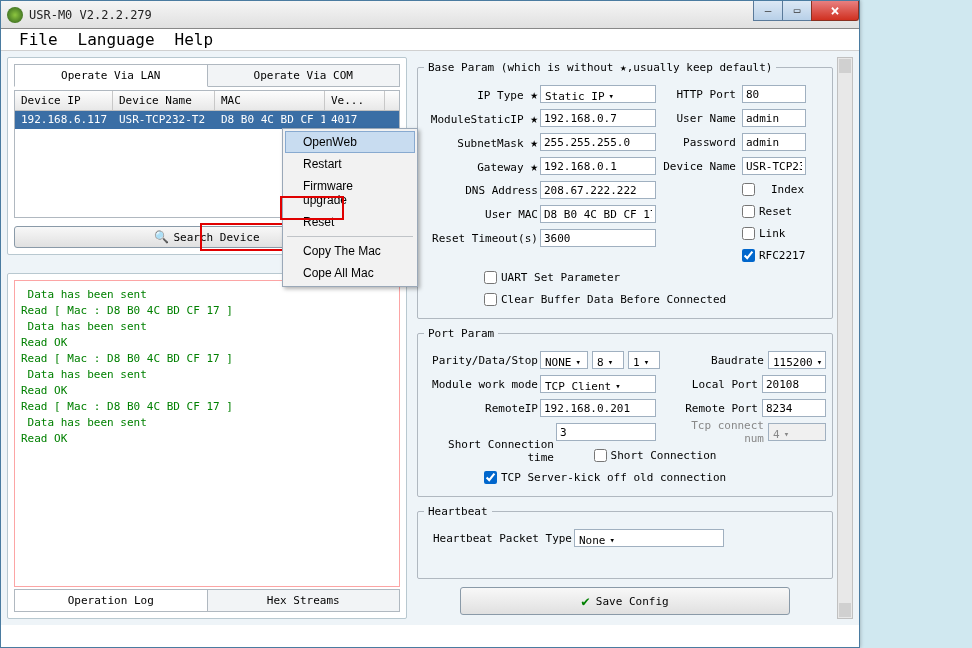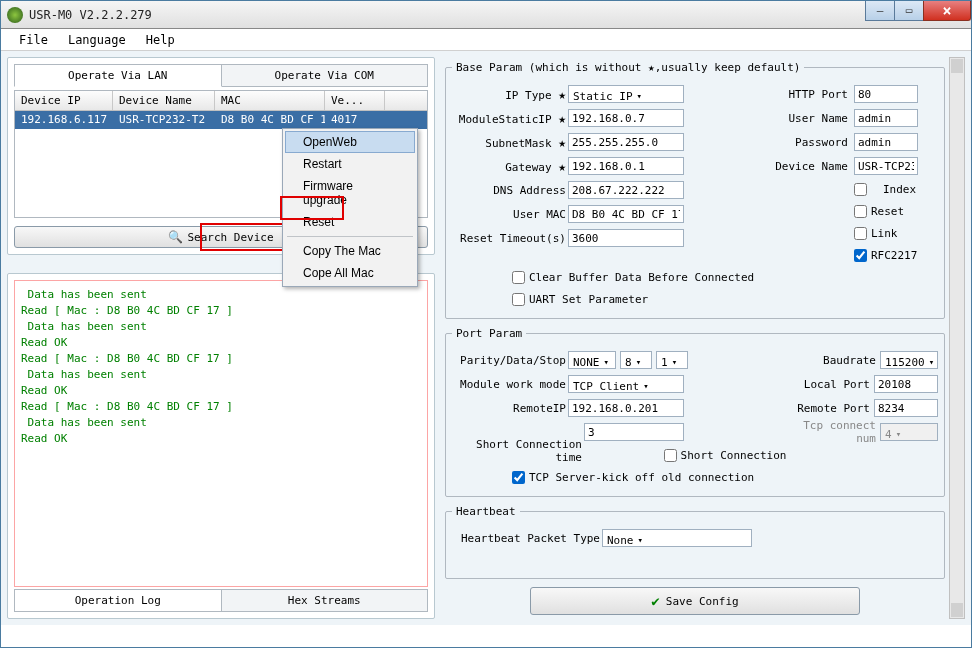--- a/index.html
+++ b/index.html
@@ -1,29 +1,29 @@
 <!DOCTYPE html>
 <html><head>
 <meta charset="utf-8">
 <style>
 * { box-sizing: border-box; margin: 0; padding: 0; font-family: "SimSun", "Microsoft YaHei", monospace; font-size: 11px; }
 body { background: #d0e8f0; width: 972px; height: 648px; overflow: hidden; position: relative; }
 
-.window { width: 972px; height: 648px; background: #fff; border: 1px solid #4a7ba0; box-shadow: 0 0 4px rgba(0,0,0,0.3); }
+.window { width: 860px; height: 648px; background: #fff; border: 1px solid #4a7ba0; box-shadow: 0 0 4px rgba(0,0,0,0.3); }
 .titlebar { height: 28px; background: linear-gradient(to bottom, #f5f5f5, #e0e0e0); display: flex; align-items: center; padding-left: 6px; border-bottom: 1px solid #888; position: relative; }
 .titlebar .icon { width: 16px; height: 16px; background: radial-gradient(circle, #8dc63f, #2a5a1a); border-radius: 50%; margin-right: 6px; }
 .titlebar .title { flex: 1; color: #222; font-size: 12px; }
 .winbtns { display: flex; height: 20px; position: absolute; right: 0; top: 0; }
 .winbtn { width: 30px; height: 20px; display: flex; align-items: center; justify-content: center; border: 1px solid #5a7a9a; border-top: none; background: linear-gradient(to bottom, #dce8f5, #b8d0e8); margin-left: -1px; }
 .winbtn.close { width: 48px; background: linear-gradient(to bottom, #e88080, #d03020); color: #fff; border-color: #8a3020; border-top-right-radius: 0; border-bottom-right-radius: 3px; }
 .winbtn svg, .winbtn span { color: #333; }
 .winbtn.close span { color: #fff; font-size: 15px; font-weight: bold; }
 
 .menubar { height: 22px; background: #fff; padding-left: 8px; display: flex; align-items: center; border-bottom: 1px solid #d0d0d0; }
-.menubar span { padding: 0 10px; cursor: default; font-size: 12px; }
+.menubar span { padding: 0 10px; cursor: default; font-size: 16px; }
 
 .content { display: flex; height: calc(100% - 50px - 22px); padding: 6px; gap: 6px; background: #eef4f8; }
 
 .left-panel { width: 428px; display: flex; flex-direction: column; gap: 18px; justify-content: space-between; }
 .right-panel { flex: 1; position: relative; }
 
 .panel-box { border: 1px solid #b8c8d0; background: #fff; border-radius: 2px; padding: 6px; }
 .tabs { display: flex; margin-bottom: 4px; }
 .tab { flex: 1; text-align: center; padding: 4px 0; border: 1px solid #b0b8c0; background: #f2f4f6; cursor: default; }
 .tab.active { background: #fff; border-bottom: 1px solid #fff; position: relative; z-index: 1; }
@@ -237,25 +237,25 @@
                 </div>
               <div class="checkbox-row" style="padding-left:86px;">
                   <input type="checkbox" checked="" class="checked-blue" style="">
                   <span>RFC2217</span>
                 </div>
             </div>
           </div>
 
           <div class="checkbox-row" style="padding-left:60px;">
               <input type="checkbox" style="">
-              <span>Clear Buffer Data Before Connected</span>
+              <span>UART Set Parameter</span>
             </div>
           <div class="checkbox-row" style="padding-left:60px;">
               <input type="checkbox" style="">
-              <span>UART Set Parameter</span>
+              <span>Clear Buffer Data Before Connected</span>
             </div>
         </fieldset>
 
         <fieldset>
           <legend>Port Param</legend>
           <div class="form-row">
             <label class="left">Parity/Data/Stop</label>
             <div class="select" style="width:48px;">
                 <span>NONE</span>
                 <span class="arrow">▾</span>

